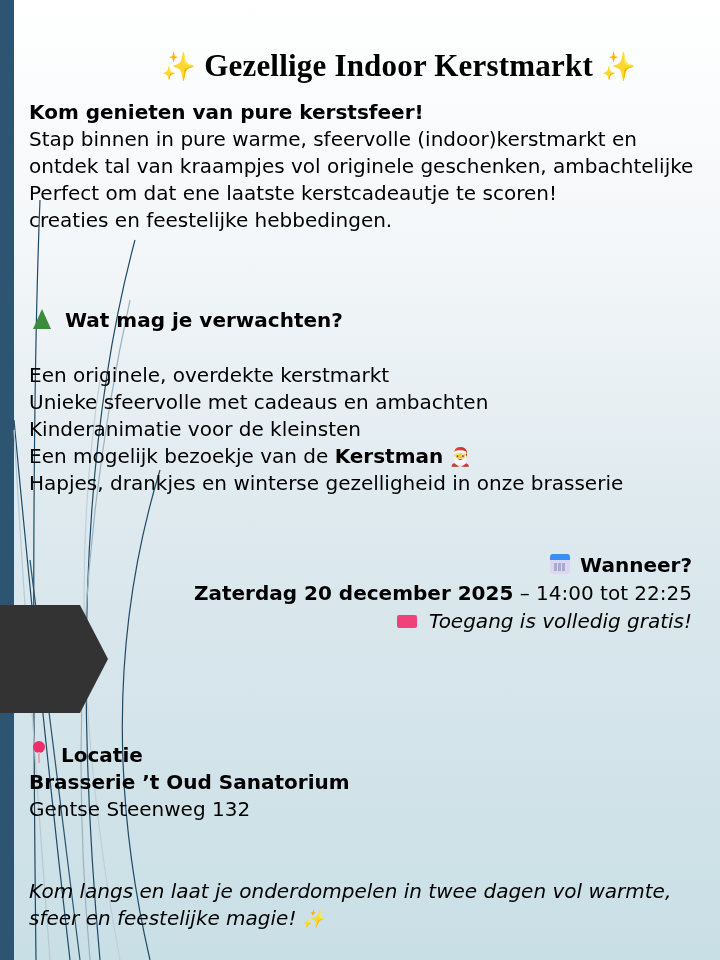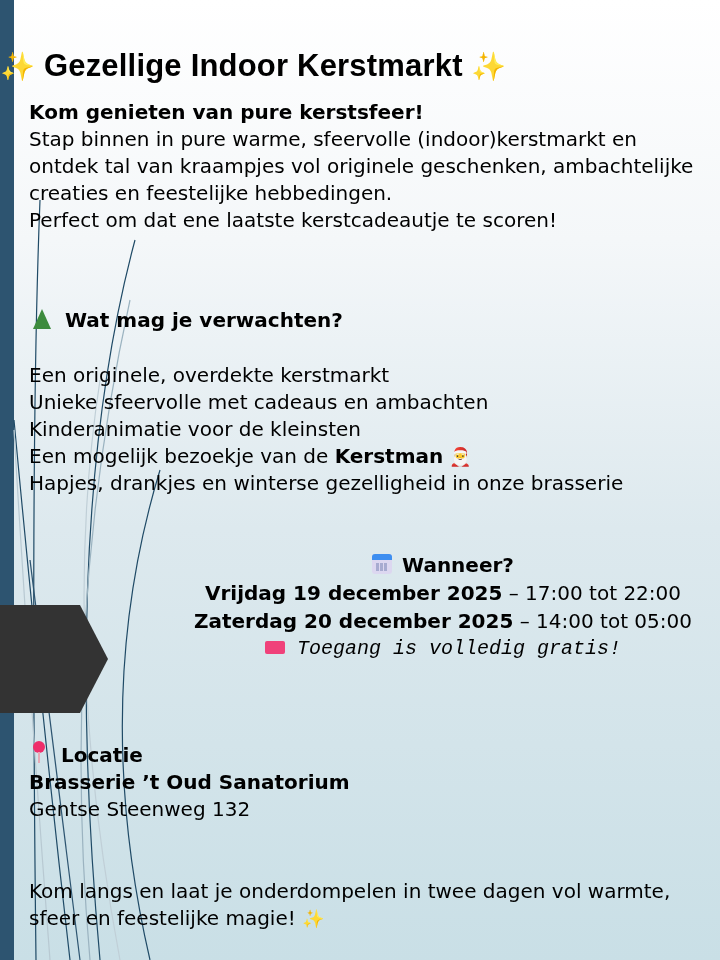--- a/index.html
+++ b/index.html
@@ -6,33 +6,33 @@
   body {
     width:720px; height:960px; position:relative; overflow:hidden;
     background: linear-gradient(to bottom, #ffffff 0%, #f4f7f9 25%, #dde9ee 55%, #c9dfe6 100%);
     font-family: "DejaVu Sans", sans-serif;
     color:#000;
   }
   .side-bar { position:absolute; left:0; top:0; width:14px; height:960px; background:#2d5470; }
   .deco { position:absolute; left:0; top:0; width:720px; height:960px; pointer-events:none; }
   .hex { position:absolute; left:0; top:605px; width:108px; height:108px; }
   .title {
-    position:absolute; top:48px; left:0; width:636px; text-align:left;
-    font-family: Liberation Sans, sans-serif; font-weight:bold; font-size:31px; letter-spacing:0.2px;
+    position:absolute; top:48px; left:0; width:636px; text-align:right;
+    font-family: Liberation Serif, serif; font-weight:bold; font-size:31px; letter-spacing:0.2px;
   }
   .spark { color:#f7a53b; font-size:28px; }
   .block { position:absolute; left:29px; font-size:20px; line-height:27px; }
   .b { font-weight:bold; }
   .intro { top:99px; width:680px; }
   .expect-head { top:307px; font-weight:bold; }
   .expect-list { top:362px; }
-  .when { position:absolute; right:28px; top:551px; text-align:center; font-size:20px; line-height:28px; }
-  .it { font-style:italic;font-family:Liberation Mono, monospace; }
+  .when { position:absolute; right:28px; top:551px; text-align:right; font-size:20px; line-height:28px; }
+  .it { font-style:italic; }
   .loc { top:741px; }
-  .outro { top:878px; width:680px; }
+  .outro { top:878px; width:680px;font-style:italic; }
   .emoji { font-size:18px; }
   .cal { display:inline-block; width:20px; height:20px; border-radius:3px; background:#dcd7f0; position:relative; vertical-align:-2px; margin-right:10px; overflow:hidden; }
   .cal::before { content:""; position:absolute; left:0; top:0; width:100%; height:6px; background:#3d8ef0; }
   .cal::after { content:""; position:absolute; left:4px; top:9px; width:12px; height:8px;
     background: repeating-linear-gradient(90deg,#9aa0c8 0 3px,transparent 3px 4px); opacity:0.8; }
   .ticket { display:inline-block; width:20px; height:13px; background:#f0417a; border-radius:2px; vertical-align:0px; margin-right:12px; }
   .pin { display:inline-block; width:20px; height:24px; position:relative; vertical-align:-3px; margin-right:12px; }
   .pin::before { content:""; position:absolute; left:4px; top:0; width:12px; height:12px; border-radius:50%; background:#ef2d6a; }
   .pin::after { content:""; position:absolute; left:9px; top:11px; width:2px; height:11px; background:#e7a9b6; }
   .tree { display:inline-block; width:0; height:0; border-left:9px solid transparent; border-right:9px solid transparent; border-bottom:20px solid #3d8b3d; vertical-align:-2px; margin-right:14px; margin-left:4px; position:relative; }
@@ -62,40 +62,39 @@
 <div class="title">
   <span class="spark">✨</span>
   <span>Gezellige Indoor Kerstmarkt</span>
   <span class="spark">✨</span>
 </div>
 
 <div class="block intro">
   <div class="b">Kom genieten van pure kerstsfeer!</div>
   <div>Stap binnen in pure warme, sfeervolle (indoor)kerstmarkt en</div>
   <div>ontdek tal van kraampjes vol originele geschenken, ambachtelijke</div>
+  <div>Perfect om dat ene laatste kerstcadeautje te scoren!</div>
   <div>creaties en feestelijke hebbedingen.</div>
-  <div>Perfect om dat ene laatste kerstcadeautje te scoren!</div>
 </div>
 
 <div class="block expect-head">
   <span class="tree"></span><span>Wat mag je verwachten?</span>
 </div>
 
 <div class="block expect-list">
   <div>Een originele, overdekte kerstmarkt</div>
   <div>Unieke sfeervolle met cadeaus en ambachten</div>
   <div>Kinderanimatie voor de kleinsten</div>
   <div><span>Een mogelijk bezoekje van de </span><span class="b">Kerstman</span> <span class="emoji">🎅</span></div>
   <div>Hapjes, drankjes en winterse gezelligheid in onze brasserie</div>
 </div>
 
 <div class="when">
   <div class="b"><span class="cal"></span><span>Wanneer?</span></div>
-  <div><span class="b">Vrijdag 19 december 2025</span><span> – 17:00 tot 22:00</span></div>
-  <div><span class="b">Zaterdag 20 december 2025</span><span> – 14:00 tot 05:00</span></div>
+  <div><span class="b">Zaterdag 20 december 2025</span><span> – 14:00 tot 22:25</span></div>
   <div class="it"><span class="ticket"></span><span>Toegang is volledig gratis!</span></div>
 </div>
 
 <div class="block loc">
   <div class="b"><span class="pin"></span><span>Locatie</span></div>
   <div class="b">Brasserie ’t Oud Sanatorium</div>
   <div>Gentse Steenweg 132</div>
 </div>
 
 <div class="block outro">

